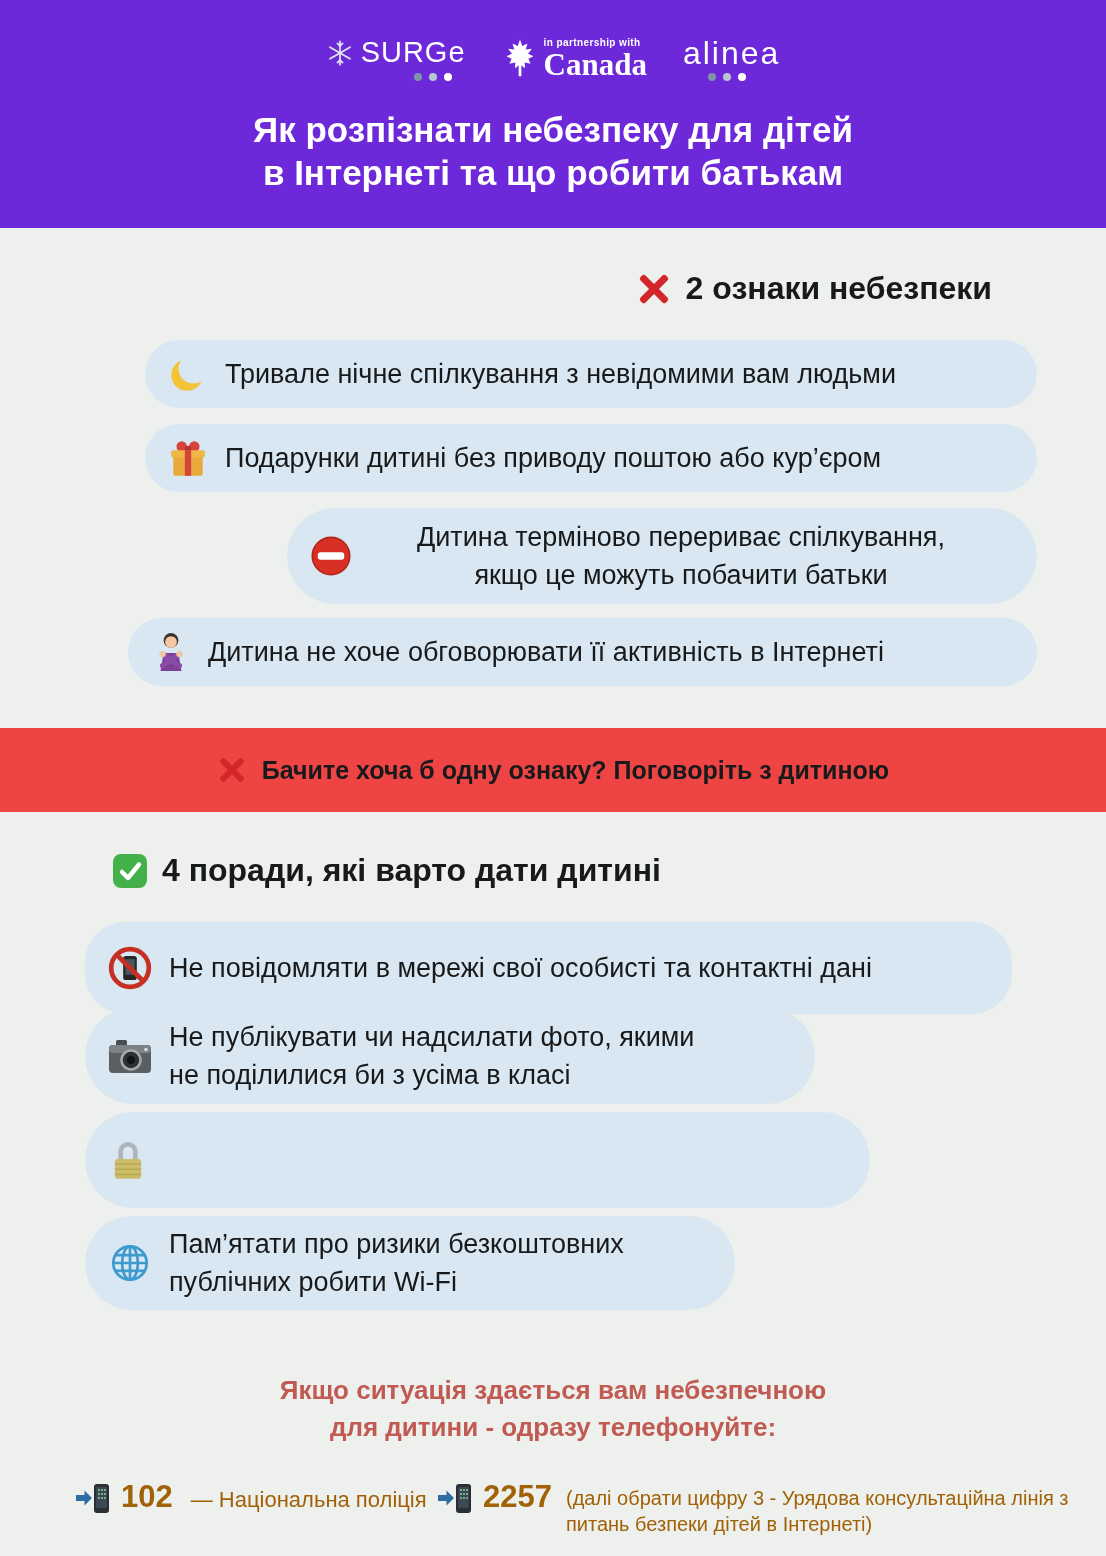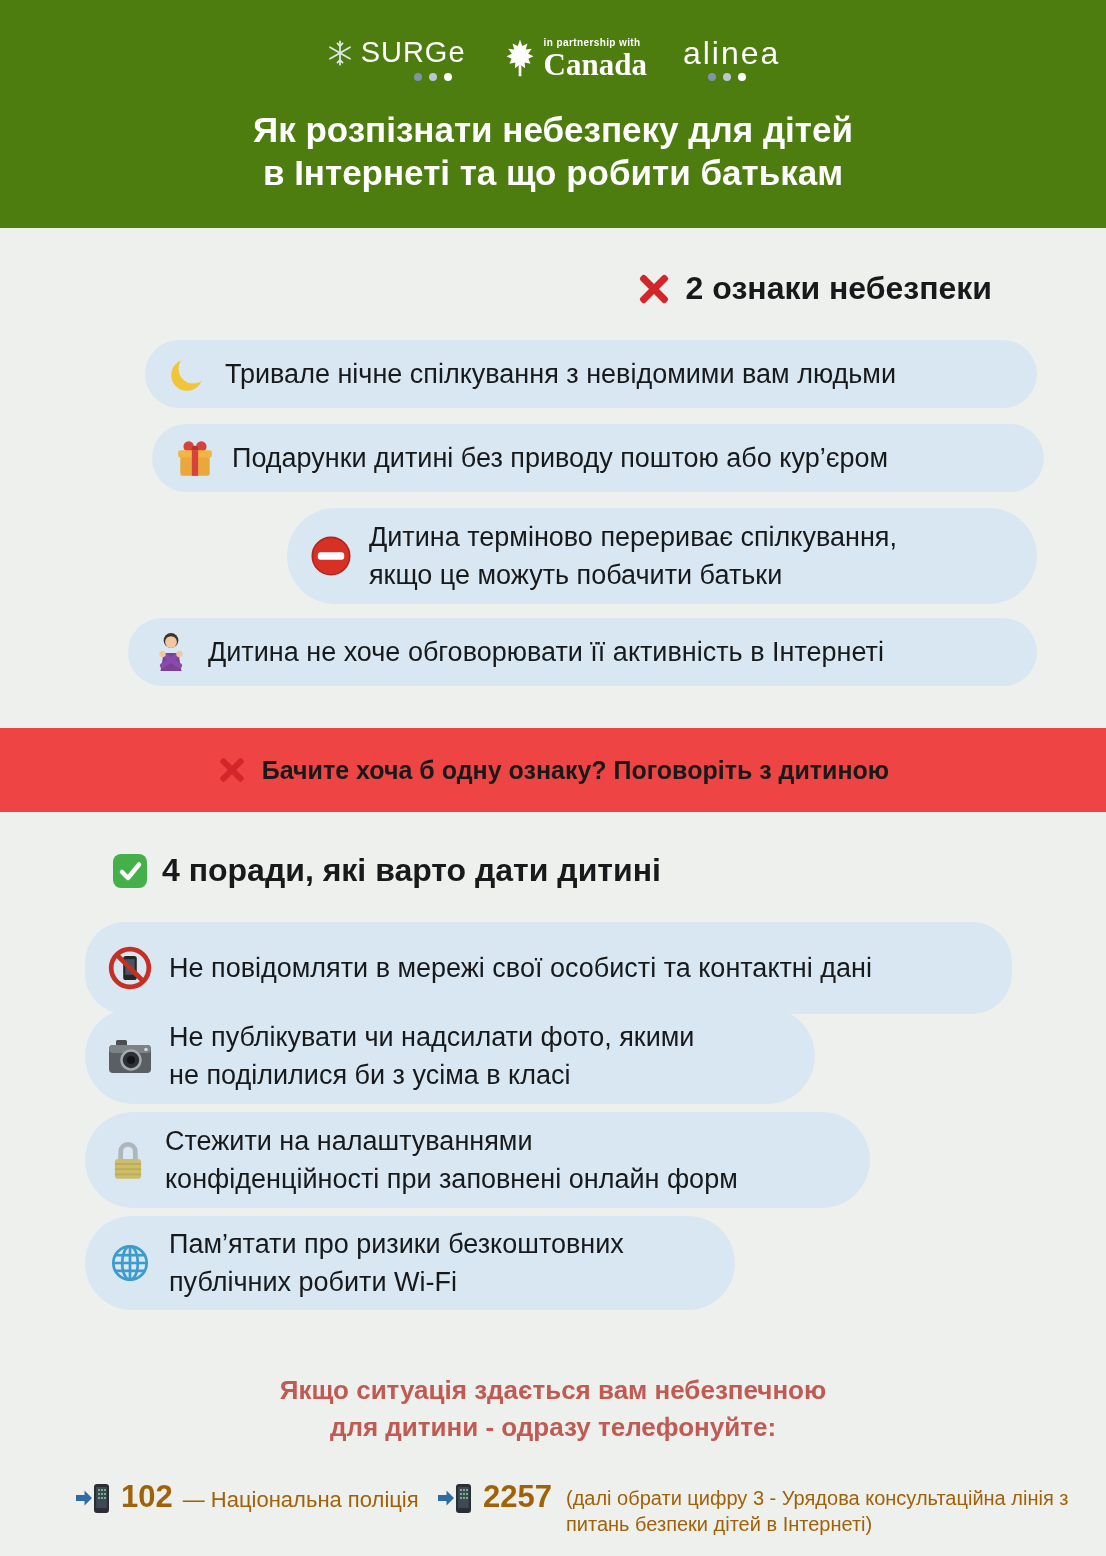--- a/index.html
+++ b/index.html
@@ -1,20 +1,20 @@
 <!DOCTYPE html>
 <html><head>
 <meta charset="utf-8">
 <style>
   html,body{margin:0;padding:0;background:#eef0ed;}
   .page{position:relative;width:1106px;height:1556px;background:#eef0ed;overflow:hidden;
         font-family:"Liberation Sans","DejaVu Sans",sans-serif;color:#17191a;}
 
   
-  .header{position:absolute;top:0;left:0;width:100%;height:228px;background:#4d7c0f;}
+  .header{position:absolute;top:0;left:0;width:100%;height:228px;background:#6d28d9;}
   .logos{position:absolute;top:36px;left:0;width:100%;display:flex;justify-content:center;
          align-items:center;gap:36px;color:#fff;}
   .logo-col{display:flex;flex-direction:column;align-items:center;}
   .logo-row{display:flex;align-items:center;gap:7px;}
   .surge-text{font-size:29px;font-weight:500;letter-spacing:1px;}
   .dots{display:flex;gap:7px;margin-top:4px;}
   .dots i{width:8px;height:8px;border-radius:50%;display:block;}
   .dot-a{background:#7f93a9;}.dot-b{background:#b9c7d3;}.dot-c{background:#ffffff;}
   .canada-block{display:flex;align-items:flex-end;gap:6px;}
   .canada-col{display:flex;flex-direction:column;align-items:flex-start;}
@@ -29,44 +29,44 @@
                  gap:14px;font-size:32px;font-weight:800;}
   .advice-heading{position:absolute;top:852px;left:112px;display:flex;align-items:center;
                   gap:14px;font-size:32px;font-weight:800;}
 
   
   .bubble{position:absolute;background:#d9e7f2;border-radius:40px;display:flex;align-items:center;
           gap:16px;box-sizing:border-box;padding:0 22px;font-size:27px;line-height:1.42;}
   .bubble .txt{flex:1;}
   .bubble .line{white-space:nowrap;}
   .b1{top:340px;left:145px;width:892px;height:68px;}
-  .b2{top:424px;left:152px;width:892px;height:68px;}
+  .b2{top:424px;left:145px;width:892px;height:68px;}
   .b3{top:508px;left:287px;width:750px;height:96px;border-radius:48px;}
-  .b3 .txt{text-align:left;padding-right:22px;}
+  .b3 .txt{text-align:center;padding-right:22px;}
   .b3 .line{white-space:normal;}
   .b4{top:618px;left:128px;width:909px;height:68px;}
   .a1{top:922px;left:85px;width:927px;height:92px;}
   .a2{top:1008px;left:85px;width:730px;height:96px;border-radius:48px;}
   .a3{top:1112px;left:85px;width:785px;height:96px;border-radius:48px;}
   .a4{top:1216px;left:85px;width:650px;height:94px;border-radius:48px;justify-content:flex-end;}
   .icon-slot{flex:0 0 auto;display:flex;align-items:center;justify-content:center;}
 
   
   .banner{position:absolute;top:728px;left:0;width:100%;height:84px;background:#ef4444;
           display:flex;align-items:center;justify-content:center;gap:15px;
           font-size:25px;font-weight:700;}
 
   
   .warning{position:absolute;top:1372px;left:0;width:100%;text-align:center;color:#c05a52;
            font-size:26px;font-weight:700;line-height:1.42;}
   .hotlines{position:absolute;top:1476px;left:75px;display:flex;align-items:flex-start;}
   .hotline{display:flex;align-items:flex-start;gap:10px;color:#a16207;}
   .hotline-1{width:362px;}
   .hotline .num{font-size:31px;font-weight:800;line-height:1.1;margin-top:4px;}
-  .hotline-1 .desc{font-size:22px;margin-top:11px;margin-left:0;}
+  .hotline-1 .desc{font-size:22px;margin-top:11px;margin-left:8px;}
   .hotline-2 .desc{font-size:20px;line-height:1.32;width:560px;margin-top:9px;margin-left:4px;}
   .phone-icon{margin-top:6px;}
 </style>
 </head>
 <body>
 
 <div class="page">
 
   <div class="header">
     <div class="logos">
@@ -251,24 +251,20 @@
   <div class="bubble a3">
     <span class="icon-slot">
       <svg width="42" height="44" viewBox="0 0 40 42">
         <path d="M13 21 v-8 a7 7 0 0 1 14 0 v8" stroke="#aeb6bd" stroke-width="4.5" fill="none"></path>
         <rect x="7.5" y="20" width="25" height="19" rx="3" fill="#cdbd6a"></rect>
         <rect x="7.5" y="24" width="25" height="1.6" fill="#bcab55"></rect>
         <rect x="7.5" y="29" width="25" height="1.6" fill="#bcab55"></rect>
         <rect x="7.5" y="34" width="25" height="1.6" fill="#bcab55"></rect>
       </svg>
     </span>
-    <div class="txt">
-      <div class="line">Стежити на налаштуваннями</div>
-      <div class="line">конфіденційності при заповнені онлайн форм</div>
-    </div>
   </div>
 
   <div class="bubble a4">
     <span class="icon-slot">
       <svg width="46" height="46" viewBox="0 0 44 44">
         <g stroke="#3d9bce" stroke-width="2.6" fill="none">
           <circle cx="22" cy="22" r="16"></circle>
           <ellipse cx="22" cy="22" rx="7.5" ry="16"></ellipse>
           <line x1="22" y1="6" x2="22" y2="38"></line>
           <line x1="7.2" y1="14.5" x2="36.8" y2="14.5"></line>

